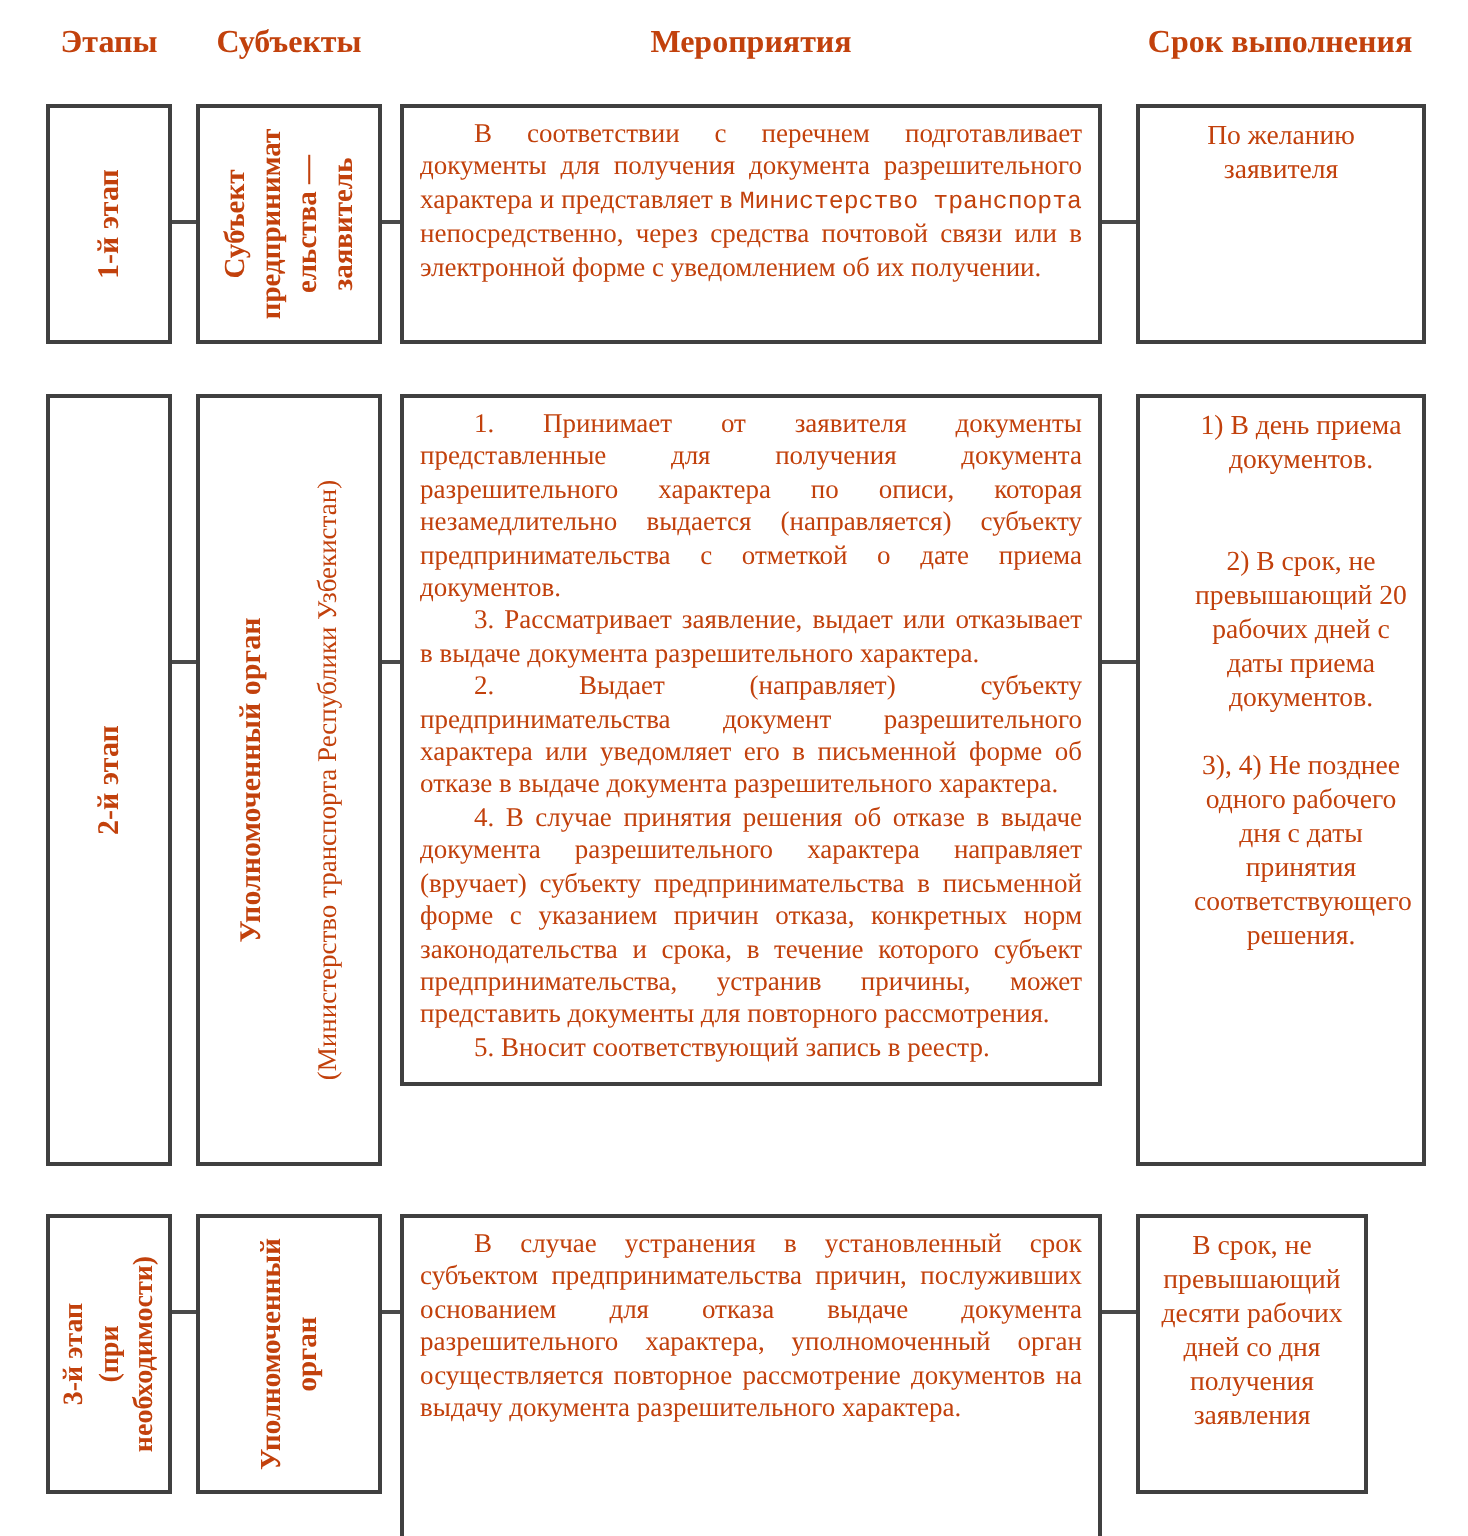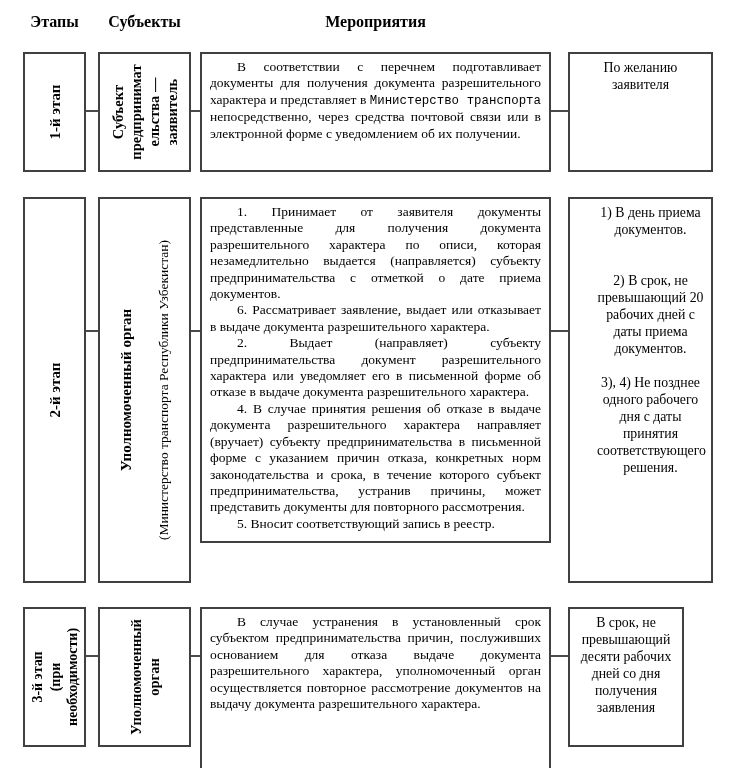--- a/index.html
+++ b/index.html
@@ -1,18 +1,18 @@
 <!DOCTYPE html>
 <html><head>
 <meta charset="utf-8">
 <style>
   html,body { margin:0; padding:0; background:#ffffff; }
   .canvas {
     position:relative; width:734px; height:768px; background:#ffffff;
-    font-family:"Liberation Serif", serif; color:#000000; overflow:hidden;
+    font-family:"Liberation Serif", serif; color:#c2410c; overflow:hidden;
   }
   .hcell {
     position:absolute; top:13px; font-weight:bold; font-size:16px;
     text-align:center; line-height:18px;
   }
   .box {
     position:absolute; box-sizing:border-box; border:2px solid #404040;
     background:#ffffff; overflow:hidden;
   }
   .vtext {
@@ -36,20 +36,21 @@
   .conn { position:absolute; height:2px; background:#4a4a4a; }
 </style>
 </head>
 <body>
 
 <div class="canvas">
 
   <div class="hcell" style="left:13px;width:83px;">Этапы</div>
   <div class="hcell" style="left:98px;width:93px;text-align:center;">Субъекты</div>
   <div class="hcell" style="left:200px;width:351px;text-align:center;">Мероприятия</div>
+  <div class="hcell" style="left:560px;width:160px;">Срок выполнения</div>
 
   <div class="conn" style="left:84px;top:110px;width:16px;"></div>
   <div class="conn" style="left:189px;top:110px;width:13px;"></div>
   <div class="conn" style="left:549px;top:110px;width:21px;"></div>
 
   <div class="box" style="left:23px;top:52px;width:63px;height:120px;">
     <div class="vtext stage" style="width:110px;">1-й этап</div>
   </div>
 
   <div class="box" style="left:98px;top:52px;width:93px;height:120px;">
@@ -75,21 +76,21 @@
 
   <div class="box" style="left:98px;top:197px;width:93px;height:386px;">
     <div class="vtext" style="width:376px;">
       <div class="subject">Уполномоченный орган</div>
       <div class="subject-note">(Министерство транспорта Республики Узбекистан)</div>
     </div>
   </div>
 
   <div class="box acts" style="left:200px;top:197px;width:351px;height:346px;">
     <p>1. Принимает от заявителя документы представленные для получения документа разрешительного характера по описи, которая незамедлительно выдается (направляется) субъекту предпринимательства с отметкой о дате приема документов.</p>
-    <p>6. Рассматривает заявление, выдает или отказывает в выдаче документа разрешительного характера.</p>
+    <p>3. Рассматривает заявление, выдает или отказывает в выдаче документа разрешительного характера.</p>
     <p>2. Выдает (направляет) субъекту предпринимательства документ разрешительного характера или уведомляет его в письменной форме об отказе в выдаче документа разрешительного характера.</p>
     <p>4. В случае принятия решения об отказе в выдаче документа разрешительного характера направляет (вручает) субъекту предпринимательства в письменной форме с указанием причин отказа, конкретных норм законодательства и срока, в течение которого субъект предпринимательства, устранив причины, может представить документы для повторного рассмотрения.</p>
     <p>5. Вносит соответствующий запись в реестр.</p>
   </div>
 
   <div class="box deadline" style="left:568px;top:197px;width:145px;height:386px;padding-left:27px;">1) В день приема документов.
 
 
 2) В срок, не превышающий 20 рабочих дней с даты приема документов.
 

